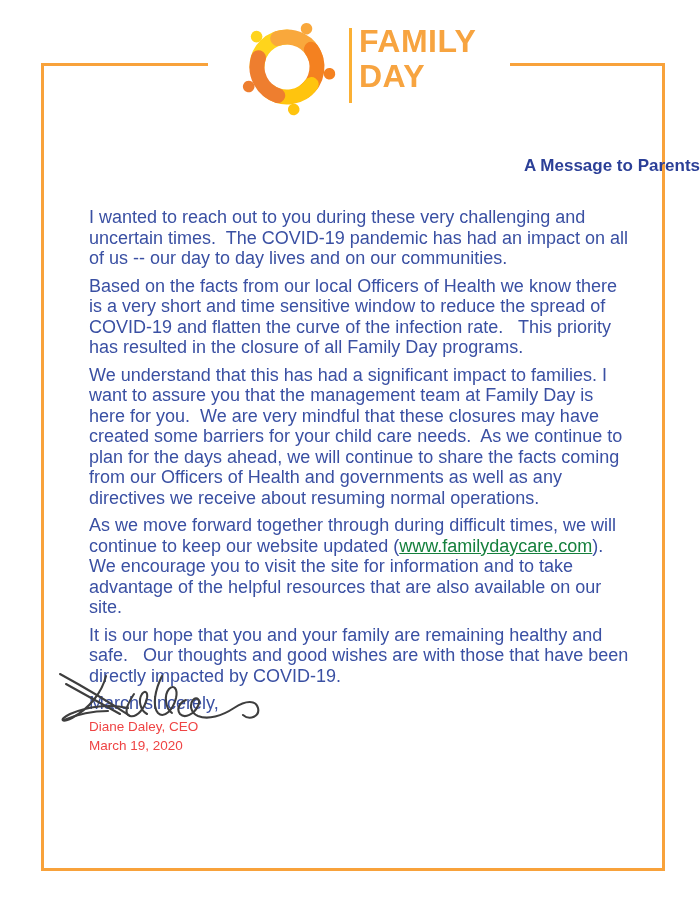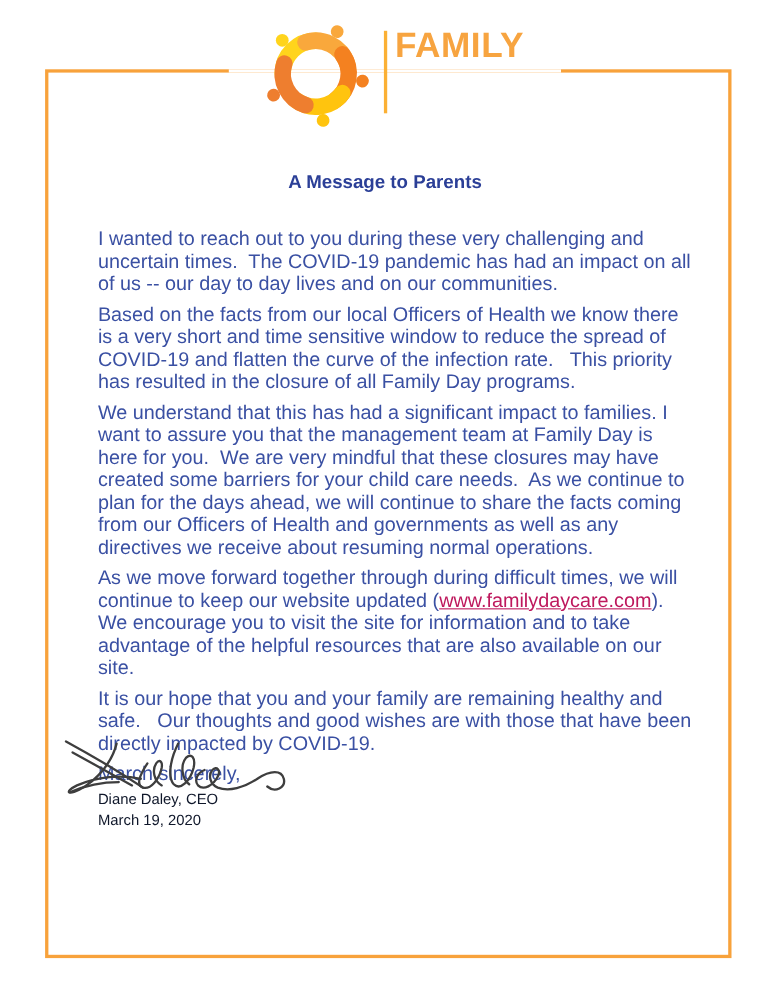--- a/index.html
+++ b/index.html
@@ -21,34 +21,34 @@
   
   .logo-swirl { position:absolute; left:236px; top:16px; width:102px; height:102px; }
   .logo-divider { position:absolute; left:349px; top:28px; width:3px; height:75px; background:#FBB034; }
   .logo-text {
     position:absolute; left:359px; top:24px;
     font-size:32px; font-weight:bold; line-height:35px; letter-spacing:0.5px;
     color:#F7A440;
   }
   
   .letter-title {
-    position:absolute; left:0; right:0; top:156px; text-align:center;
+    position:absolute; left:0; right:0; top:156px; text-align:right;
     font-size:17px; font-weight:bold; color:#2B3F97;
   }
   .letter-body {
     position:absolute; left:89px; top:207px; width:545px;
     font-size:18px; line-height:20.5px; color:#3A50A3;
   }
   .letter-body p { margin:0 0 7px 0; white-space:pre-wrap; }
-  .letter-body a { color:#be185d; cursor:pointer; }
+  .letter-body a { color:#15803d; cursor:pointer; }
   
   .signature-svg { position:absolute; left:50px; top:664px; width:220px; height:82px; }
   .sig-block {
     position:absolute; left:89px; top:717px;
-    font-size:13.5px; line-height:19px; color:#0f172a;
+    font-size:13.5px; line-height:19px; color:#ef4444;
   }
 </style>
 </head>
 <body>
 
 <div class="page">
 
   <div class="frame">
     <div class="frame-gap"></div>
   </div>
@@ -73,20 +73,21 @@
       </g>
       <g transform="rotate(288)">
         <path d="M -30,0 A 30,30 0 0 1 0,-30" stroke="#EE7E2F"></path>
         <circle cx="-30.4" cy="-30.4" r="5.8" stroke="none" fill="#EE7E2F"></circle>
       </g>
     </g>
   </svg>
   <div class="logo-divider"></div>
   <div class="logo-text">
     <div>FAMILY</div>
+    <div>DAY</div>
   </div>
 
   <div class="letter-title">A Message to Parents</div>
 
   <div class="letter-body">
     <p>I wanted to reach out to you during these very challenging and uncertain times.  The COVID-19 pandemic has had an impact on all of us -- our day to day lives and on our communities.</p>
     <p>Based on the facts from our local Officers of Health we know there is a very short and time sensitive window to reduce the spread of COVID-19 and flatten the curve of the infection rate.   This priority has resulted in the closure of all Family Day programs.</p>
     <p>We understand that this has had a significant impact to families. I want to assure you that the management team at Family Day is here for you.  We are very mindful that these closures may have created some barriers for your child care needs.  As we continue to plan for the days ahead, we will continue to share the facts coming from our Officers of Health and governments as well as any directives we receive about resuming normal operations.</p>
     <p><span>As we move forward together through during difficult times, we will continue to keep our website updated (</span><a href="#">www.familydaycare.com</a><span>).  We encourage you to visit the site for information and to take advantage of the helpful resources that are also available on our site.</span></p>
     <p>It is our hope that you and your family are remaining healthy and safe.   Our thoughts and good wishes are with those that have been directly impacted by COVID-19.</p>

